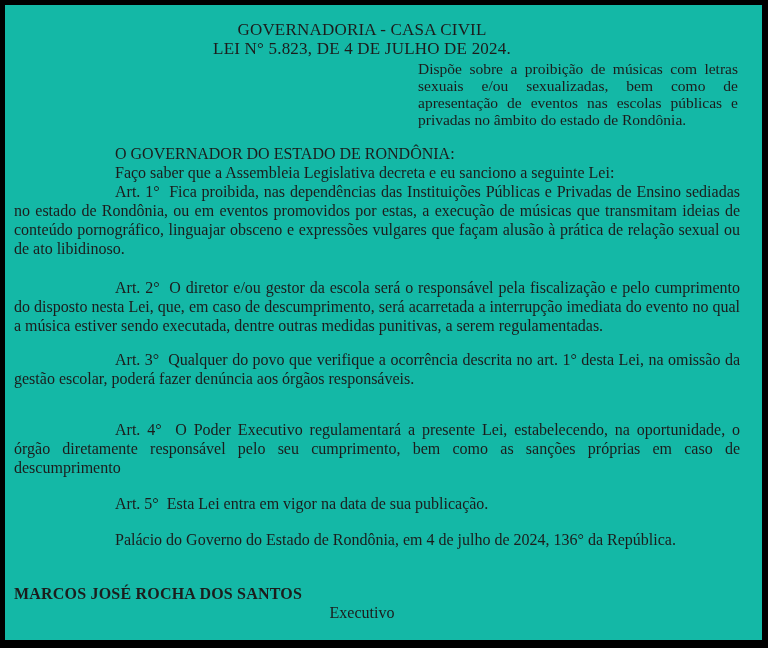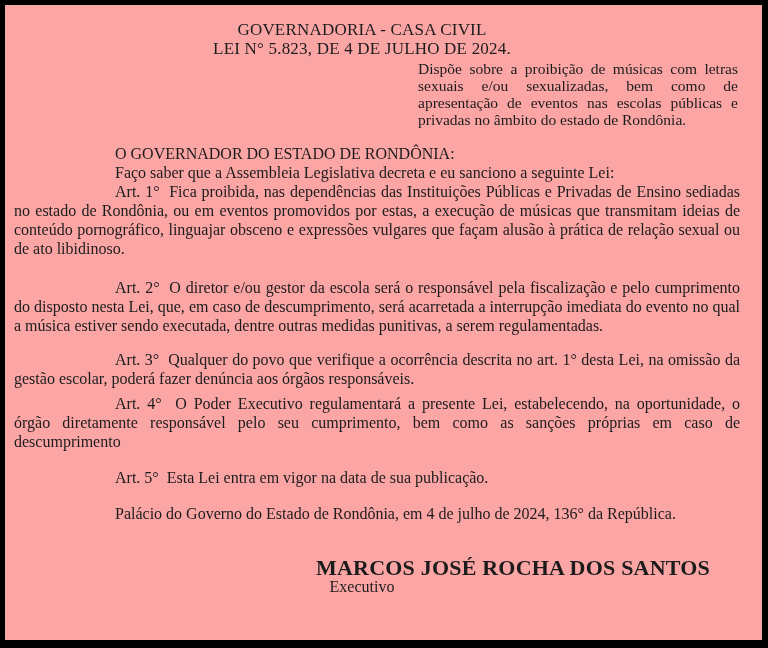--- a/index.html
+++ b/index.html
@@ -9,21 +9,21 @@
   }
   body {
     width: 768px;
     height: 648px;
     overflow: hidden;
   }
   .frame {
     box-sizing: border-box;
     width: 768px;
     height: 648px;
-    background: #fca5a5;
+    background: #14b8a6;
     border: 5px solid #000000;
     border-right-width: 6px;
     border-bottom-width: 8px;
     overflow: hidden;
     font-family: "Liberation Serif", "DejaVu Serif", serif;
     color: #1c1c1c;
   }
   .content {
     padding: 15px 22px 0 9px; 
   }
@@ -52,27 +52,27 @@
     margin: 0;
     font-size: 16px;
     line-height: 19px;
     text-indent: 101px;
   }
   .article { text-align: justify; }
   .preamble-line.first { margin-top: 16px; }
   .article.a1 { }
   .article.a2 { margin-top: 20px; }
   .article.a3 { margin-top: 15px; }
-  .article.a4 { margin-top: 6px; }
+  .article.a4 { margin-top: 32px; }
   .article.a5 { margin-top: 17px; text-align: left; }
   .closing-line { margin-top: 17px; }
   .sig-name {
     margin: 35px 30px 0 0;
-    text-align: right;
-    font-size: 22px;
+    text-align: left;
+    font-size: 16px;
     line-height: 19px;
     font-weight: bold;
     letter-spacing: 0.2px;
   }
   .sig-title {
     margin: 0 30px 0 0;
     text-align: center;
     font-size: 16px;
     line-height: 19px;
   }

